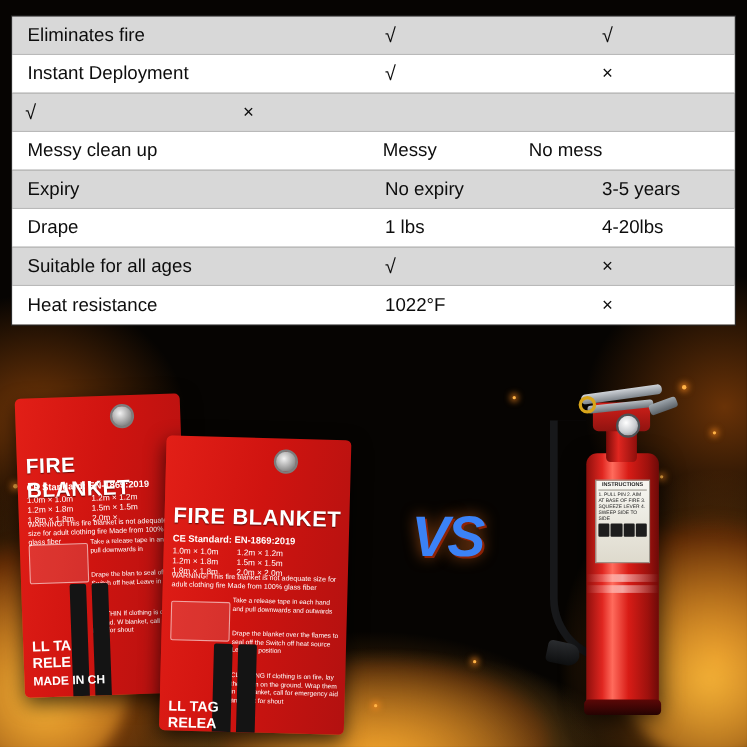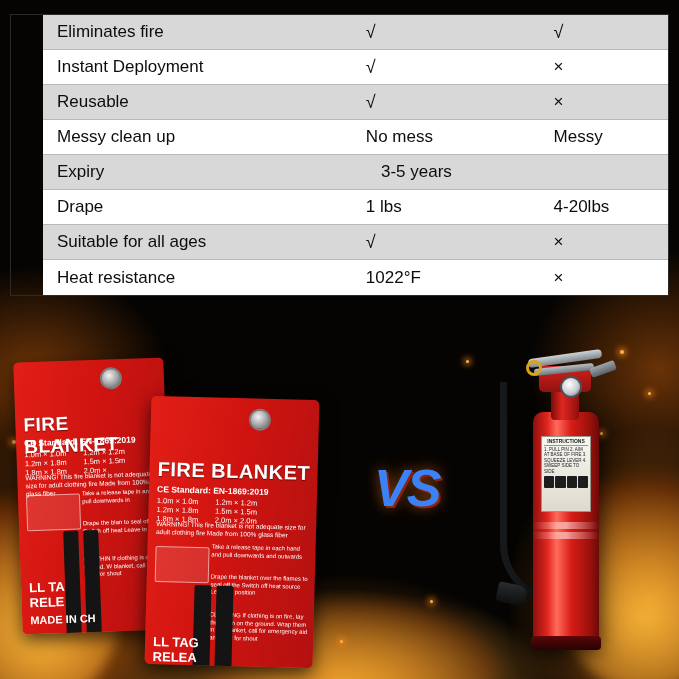--- a/index.html
+++ b/index.html
@@ -42,21 +42,20 @@
   }
 
   
   .table {
     position: absolute;
     left: 10px;
     top: 14px;
     width: 659px;
     border: 1px solid #2a2a2a;
     box-sizing: border-box;
-    padding-left: 32px;
   }
   .row {
     display: flex;
     align-items: center;
     height: 35px;
     box-sizing: border-box;
     border-bottom: 1px solid #b9b9b9;
   }
   .row:last-child { border-bottom: none; }
   .row.shade { background: #d8d8d8; }
@@ -401,33 +400,33 @@
       <div class="cell c-exting mark-check">√</div>
     </div>
 
     <div class="row plain">
       <div class="cell c-feature">Instant Deployment</div>
       <div class="cell c-blanket mark-check">√</div>
       <div class="cell c-exting mark-cross">×</div>
     </div>
 
     <div class="row shade">
-      <div class="cell c-feature">Reusable</div>
       <div class="cell c-blanket mark-check">√</div>
       <div class="cell c-exting mark-cross">×</div>
     </div>
 
     <div class="row plain">
       <div class="cell c-feature">Messy clean up</div>
+      <div class="cell c-exting">Messy</div>
       <div class="cell c-blanket">No mess</div>
-      <div class="cell c-exting">Messy</div>
     </div>
 
     <div class="row shade">
       <div class="cell c-feature">Expiry</div>
+      <div class="cell c-blanket">No expiry</div>
       <div class="cell c-exting">3-5 years</div>
     </div>
 
     <div class="row plain">
       <div class="cell c-feature">Drape</div>
       <div class="cell c-blanket">1 lbs</div>
       <div class="cell c-exting">4-20lbs</div>
     </div>
 
     <div class="row shade">

